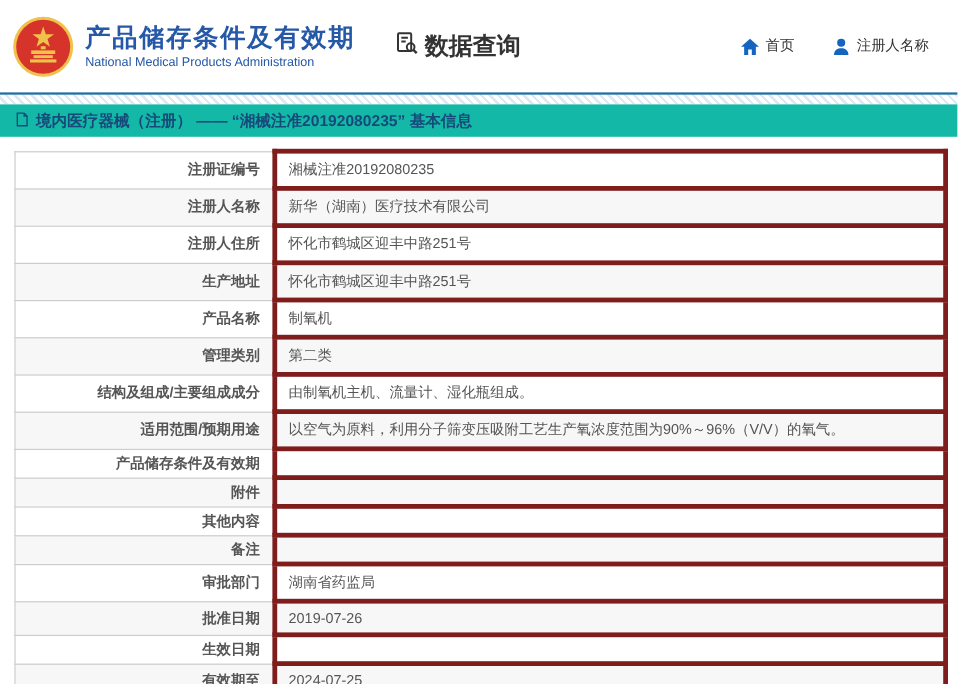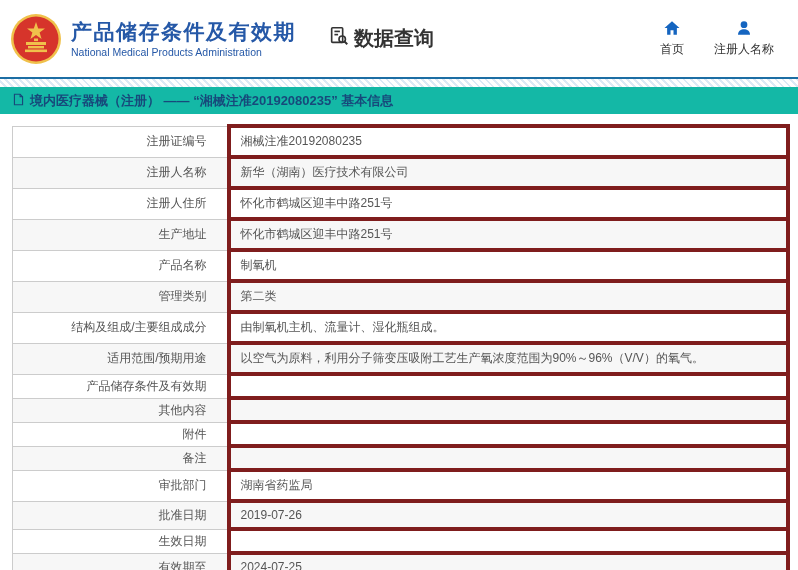--- a/index.html
+++ b/index.html
@@ -19,21 +19,21 @@
   .logo-text .cn {
     color:#2558a7; font-size:21px; font-weight:bold; letter-spacing:1.5px; line-height:1.2;
   }
   .logo-text .en { color:#2558a7; font-size:10.5px; margin-top:2px; }
   .section-label {
     margin-left:32px; display:flex; align-items:center; gap:4px;
     font-size:20px; color:#333; font-weight:600;
   }
   .header-nav { margin-left:auto; display:flex; gap:30px; padding-right:10px; }
   .nav-item {
-    display:flex; flex-direction:column; align-items:center; gap:4px;
+    display:flex; flex-direction:row; align-items:center; gap:4px;
     font-size:12px; color:#333; text-decoration:none; cursor:pointer;
   }
   .nav-item svg { display:block; }
   
   .blue-line { height:2px; background:#1c6ea4; }
   .hatch-strip {
     height:8px;
     background:repeating-linear-gradient(45deg,#ffffff 0 3px,#dce9f5 3px 5px);
   }
   
@@ -42,22 +42,22 @@
     padding:0 12px; gap:5px;
     color:#17497b; font-size:13px; font-weight:bold;
   }
   
   .table-wrap { margin:10px 12px 0 12px; }
   table.info { border-collapse:collapse; width:778px; font-size:12px; table-layout:fixed; }
   table.info tr { height:23px; }
   table.info tr:nth-child(even) { background:#f7f7f7; }
   table.info tr:nth-child(odd)  { background:#ffffff; }
   table.info th {
-    width:216px; text-align:right; font-weight:normal; color:#555;
-    padding:3px 20px; border:1px solid #cccccc; white-space:nowrap;
+    width:216px; text-align:right; font-weight:bold; color:#555;
+    padding:3px 10px; border:1px solid #cccccc; white-space:nowrap;
   }
   table.info td {
     color:#555; padding:5px 10px; border:4px solid #7f1d1d;
     overflow:hidden; white-space:nowrap; text-overflow:ellipsis;
   }
   a.detail-link { color:#4a9ede; text-decoration:none; cursor:pointer; }
   .bulb-icon {
     display:inline-block; width:7px; height:7px; background:#444;
     border-radius:50%; position:relative; margin-right:3px; vertical-align:1px;
   }
@@ -167,25 +167,25 @@
         </tr>
         <tr>
           <th>适用范围/预期用途</th>
           <td>以空气为原料，利用分子筛变压吸附工艺生产氧浓度范围为90%～96%（V/V）的氧气。</td>
         </tr>
         <tr>
           <th>产品储存条件及有效期</th>
           <td></td>
         </tr>
         <tr>
+          <th>附件</th>
+          <td></td>
+        </tr>
+        <tr>
           <th>其他内容</th>
-          <td></td>
-        </tr>
-        <tr>
-          <th>附件</th>
           <td></td>
         </tr>
         <tr>
           <th>备注</th>
           <td></td>
         </tr>
         <tr>
           <th>审批部门</th>
           <td>湖南省药监局</td>
         </tr>

